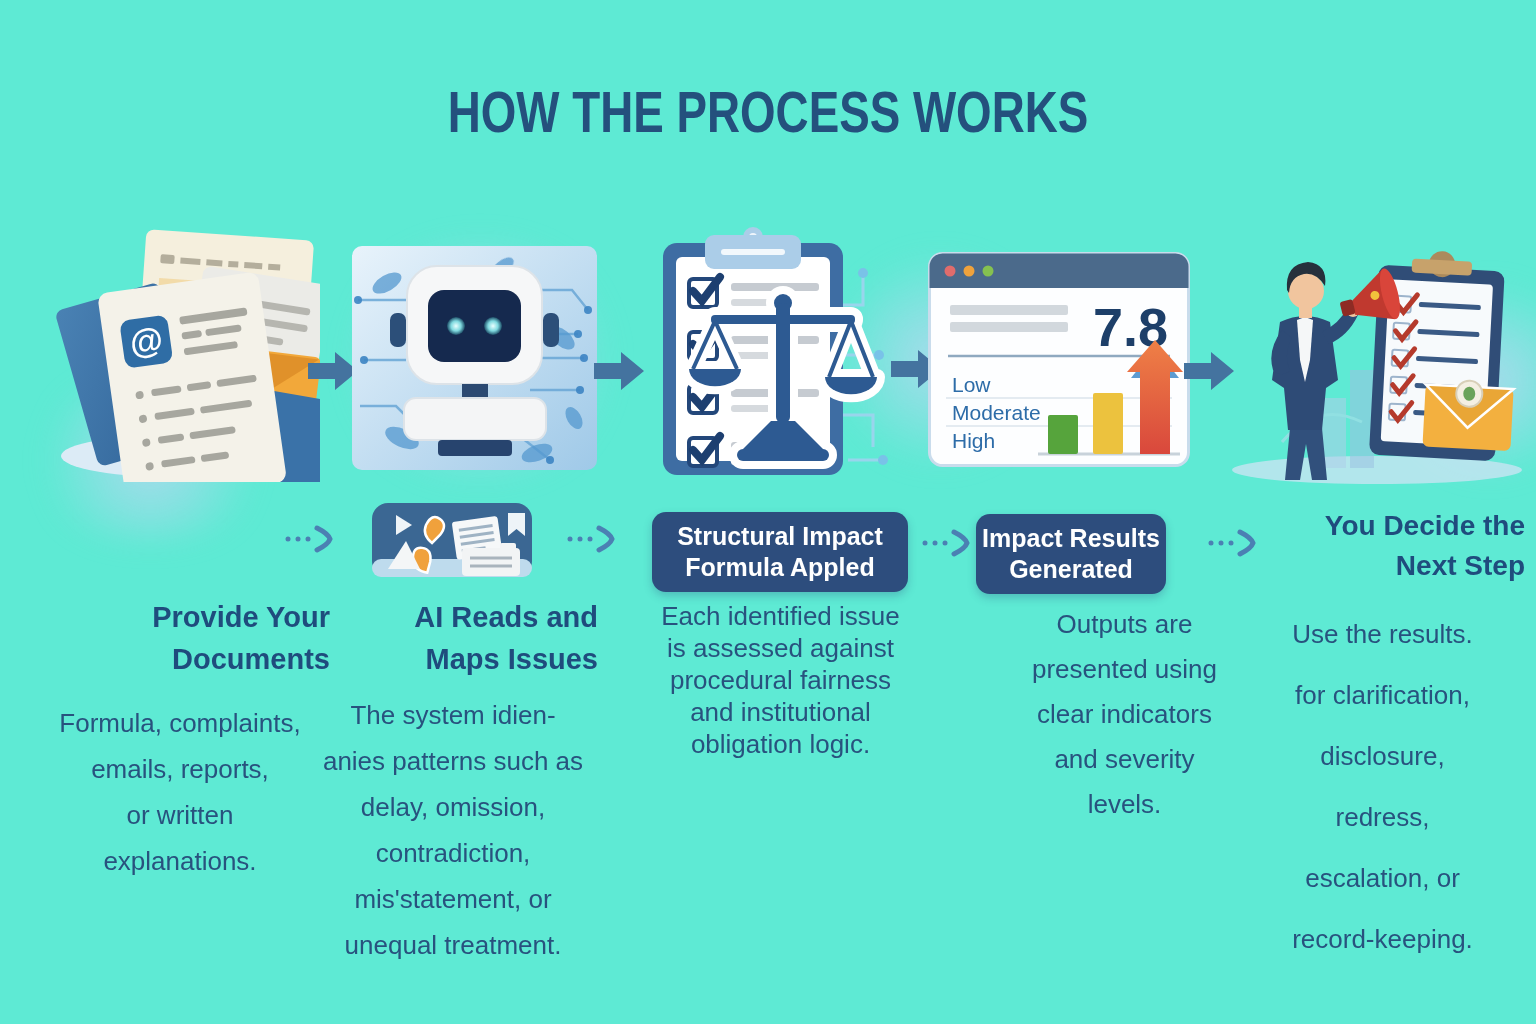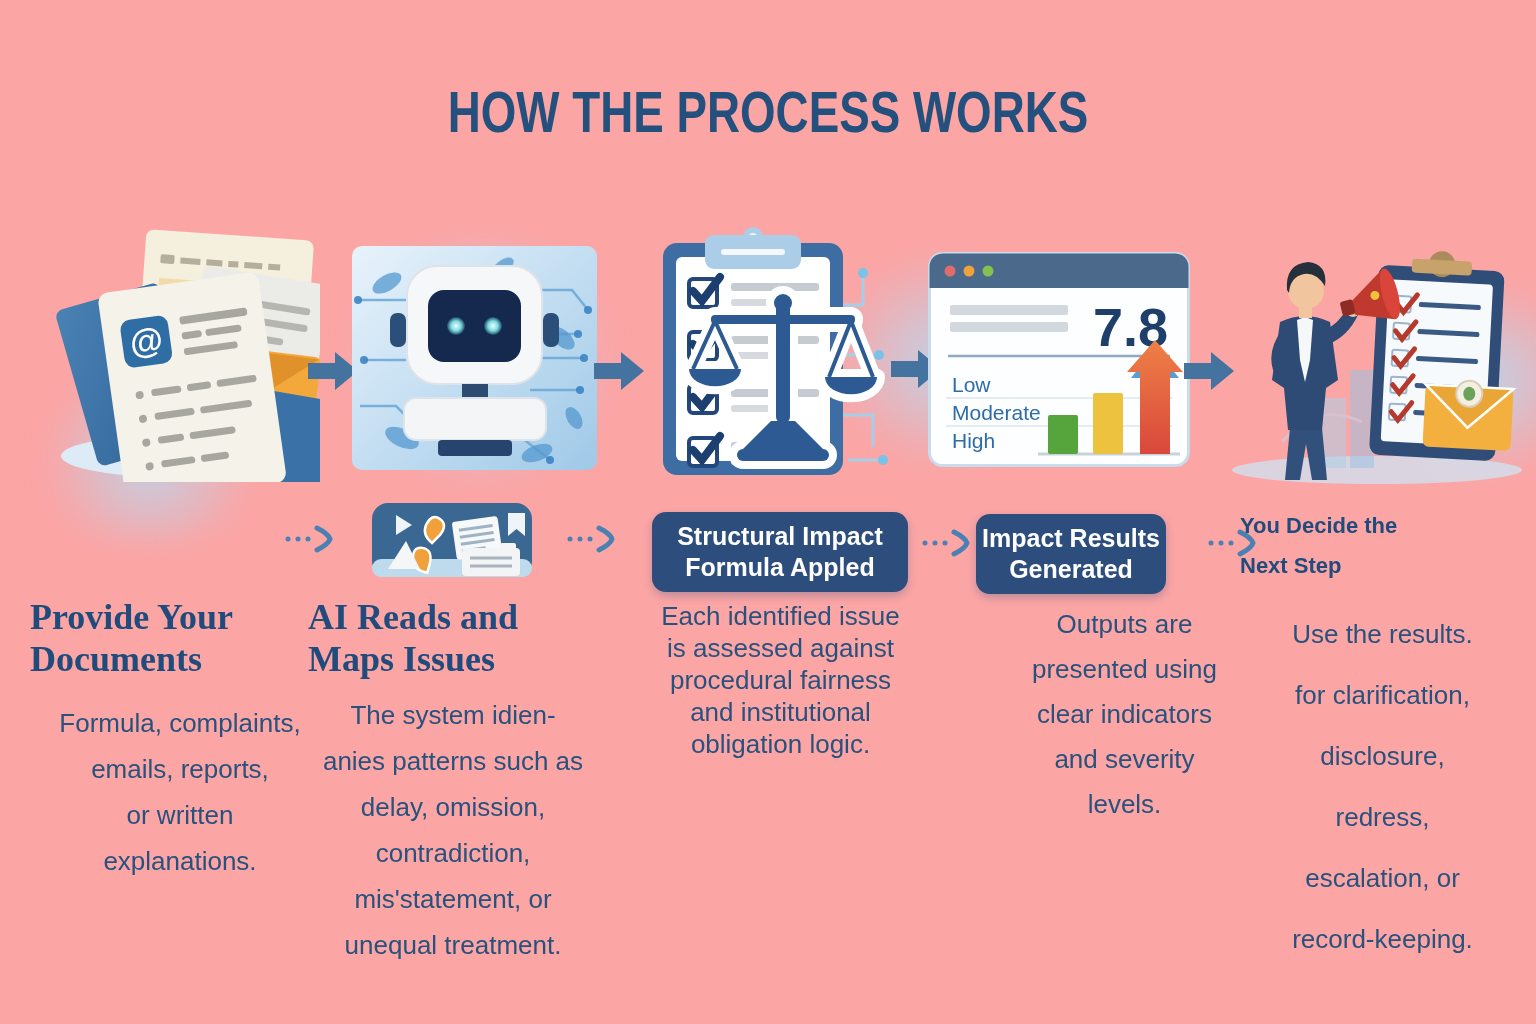--- a/index.html
+++ b/index.html
@@ -1,32 +1,32 @@
 <!DOCTYPE html>
 <html><head>
 <meta charset="utf-8">
 <style>
   html,body{margin:0;padding:0;background:#ffffff;}
-  .canvas{position:relative;width:1536px;height:1024px;background:#fca5a5;overflow:hidden;
+  .canvas{position:relative;width:1536px;height:1024px;background:#5eead4;overflow:hidden;
           font-family:"Liberation Sans", sans-serif;}
   .abs{position:absolute;}
   .title{position:absolute;top:82px;left:0;width:100%;text-align:center;
          font-size:52px;font-weight:bold;color:#24507d;letter-spacing:0px;
          transform:scale(0.88,1.12);}
   .glow{position:absolute;border-radius:50%;filter:blur(14px);
         background:radial-gradient(circle, rgba(183,216,240,0.85) 0%, rgba(255,255,255,0) 70%);}
   .il svg{display:block;}
-  .step-heading{font-weight:bold;font-size:36px;line-height:42px;color:#1f4c7d;
-                text-align:left;white-space:pre-line;font-family:Liberation Serif, serif;}
+  .step-heading{font-weight:bold;font-size:29px;line-height:42px;color:#1f4c7d;
+                text-align:right;white-space:pre-line;}
   .step-body{font-size:26px;line-height:46px;color:#28527e;text-align:center;white-space:pre-line;}
   .pill{display:block;background:#2d4d7d;color:#ffffff;font-weight:bold;font-size:25px;
         line-height:31px;border-radius:14px;padding:9px 6px;text-align:center;
         white-space:pre-line;box-shadow:0 4px 8px rgba(46,85,130,0.30);}
-  .top-heading{font-weight:bold;font-size:22px;line-height:40px;color:#1f4c7d;
-               text-align:left;white-space:pre-line;}
+  .top-heading{font-weight:bold;font-size:28px;line-height:40px;color:#1f4c7d;
+               text-align:right;white-space:pre-line;}
 </style>
 </head>
 <body>
 
 <div class="canvas">
 
   <div class="title">HOW THE PROCESS WORKS</div>
 
   <div class="glow" style="left:330px;top:240px;width:300px;height:240px;"></div>
   <div class="glow" style="left:830px;top:250px;width:220px;height:220px;"></div>

